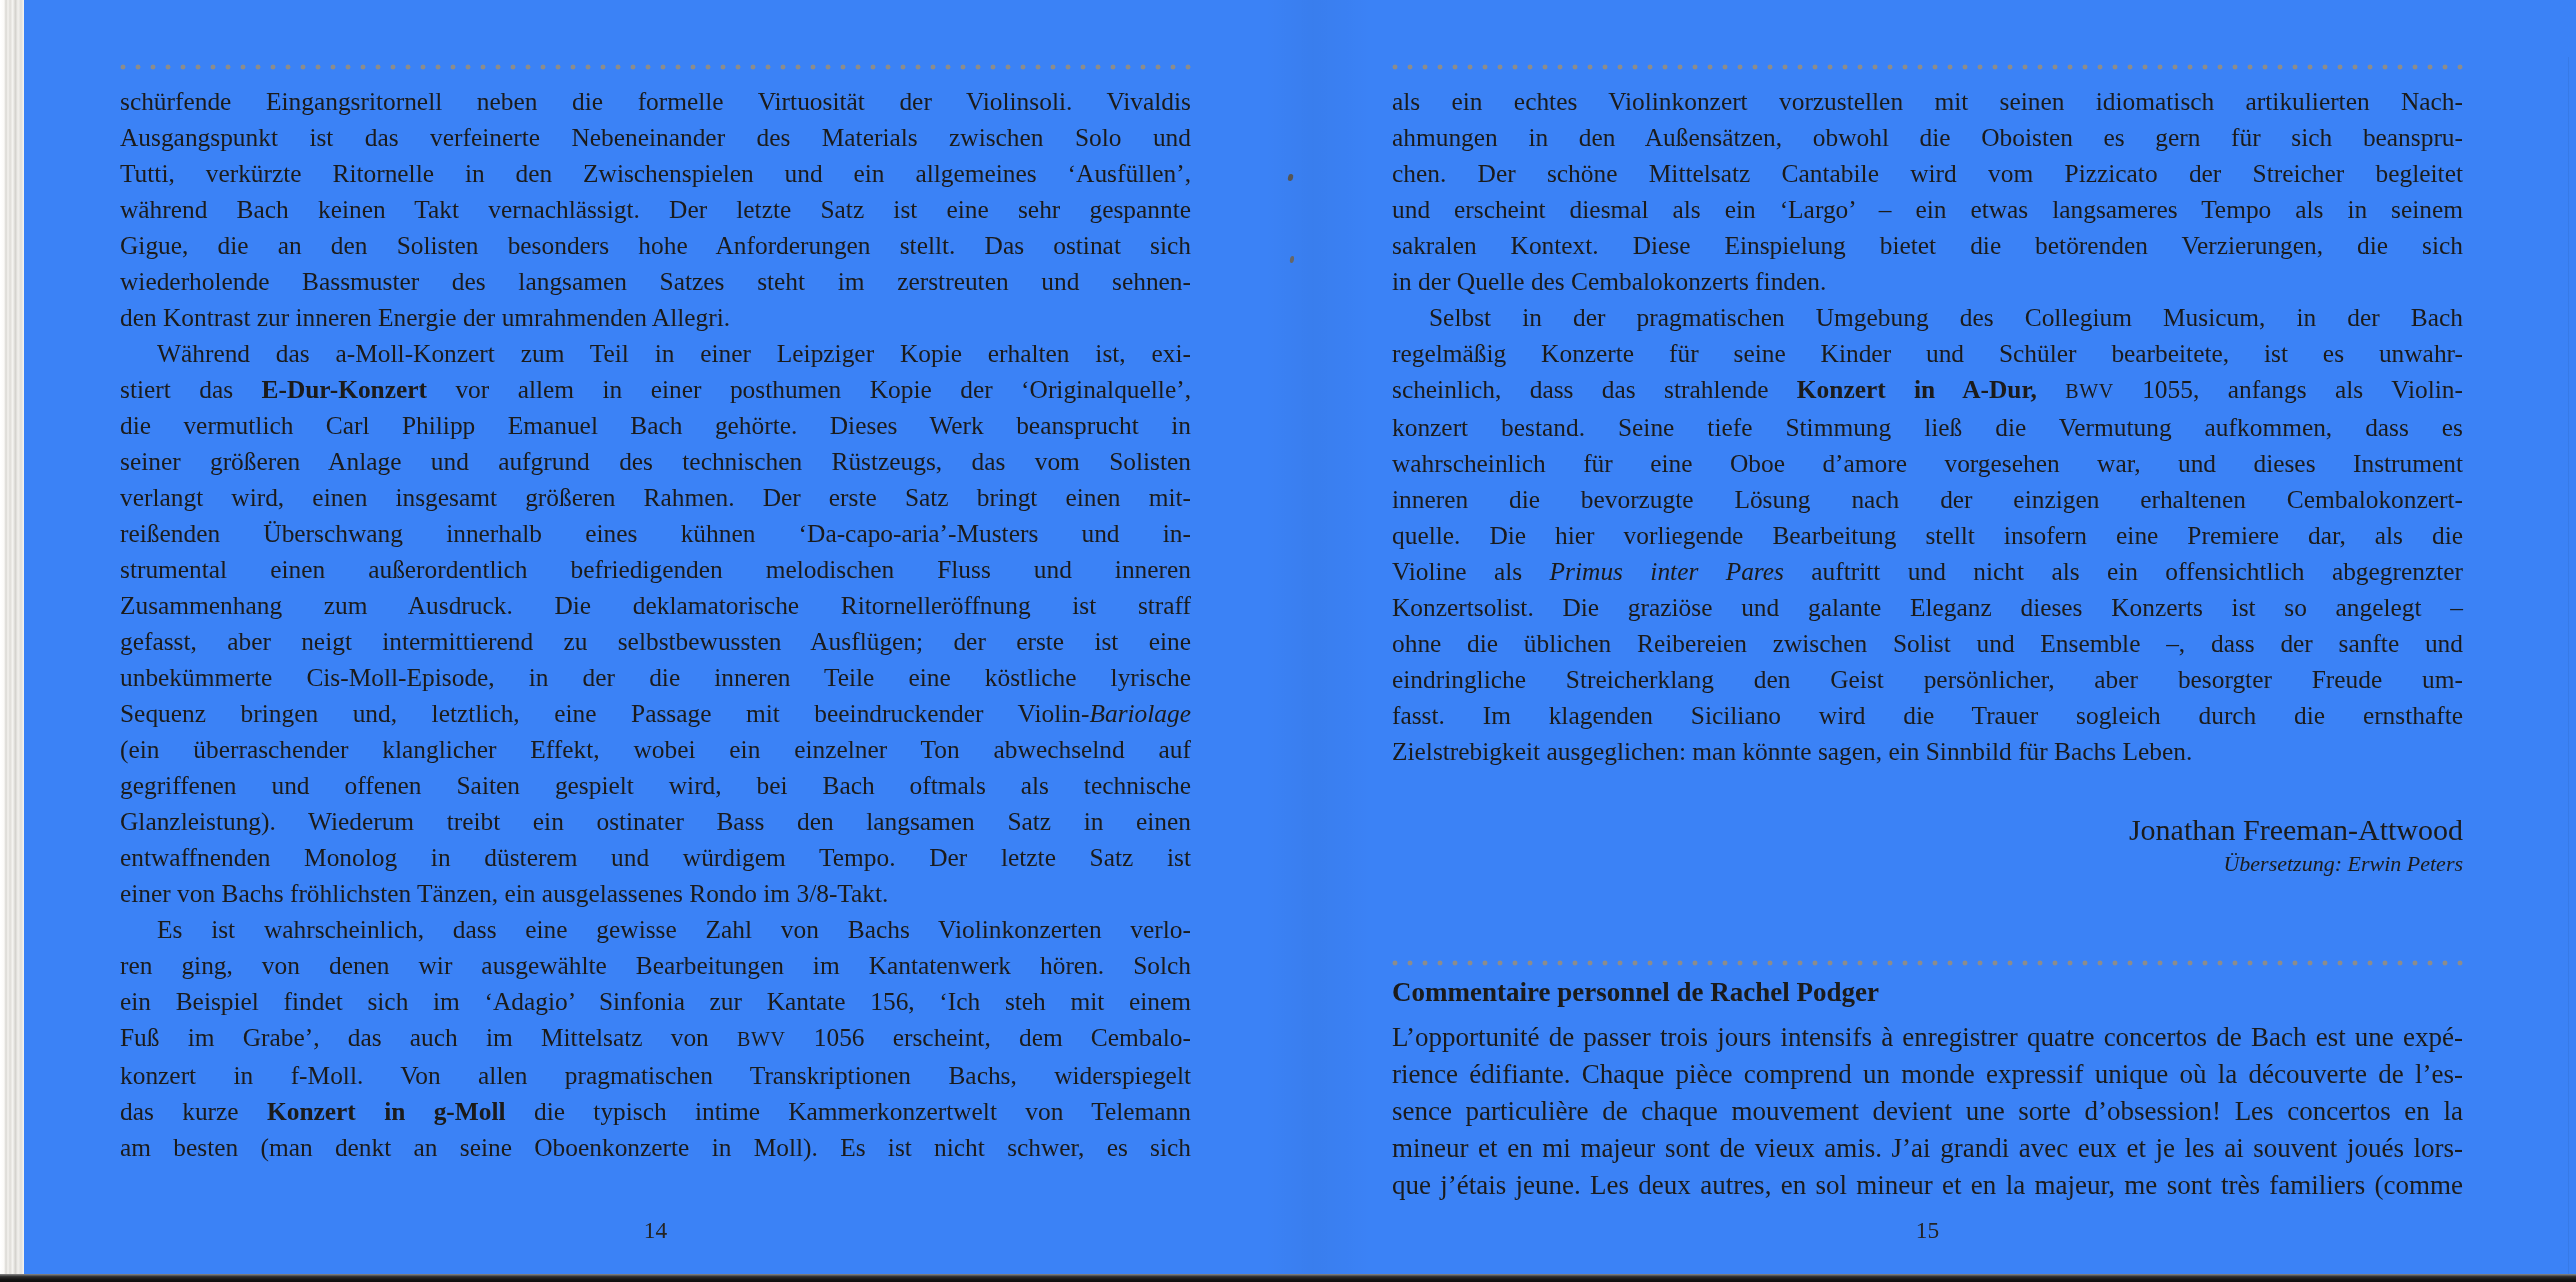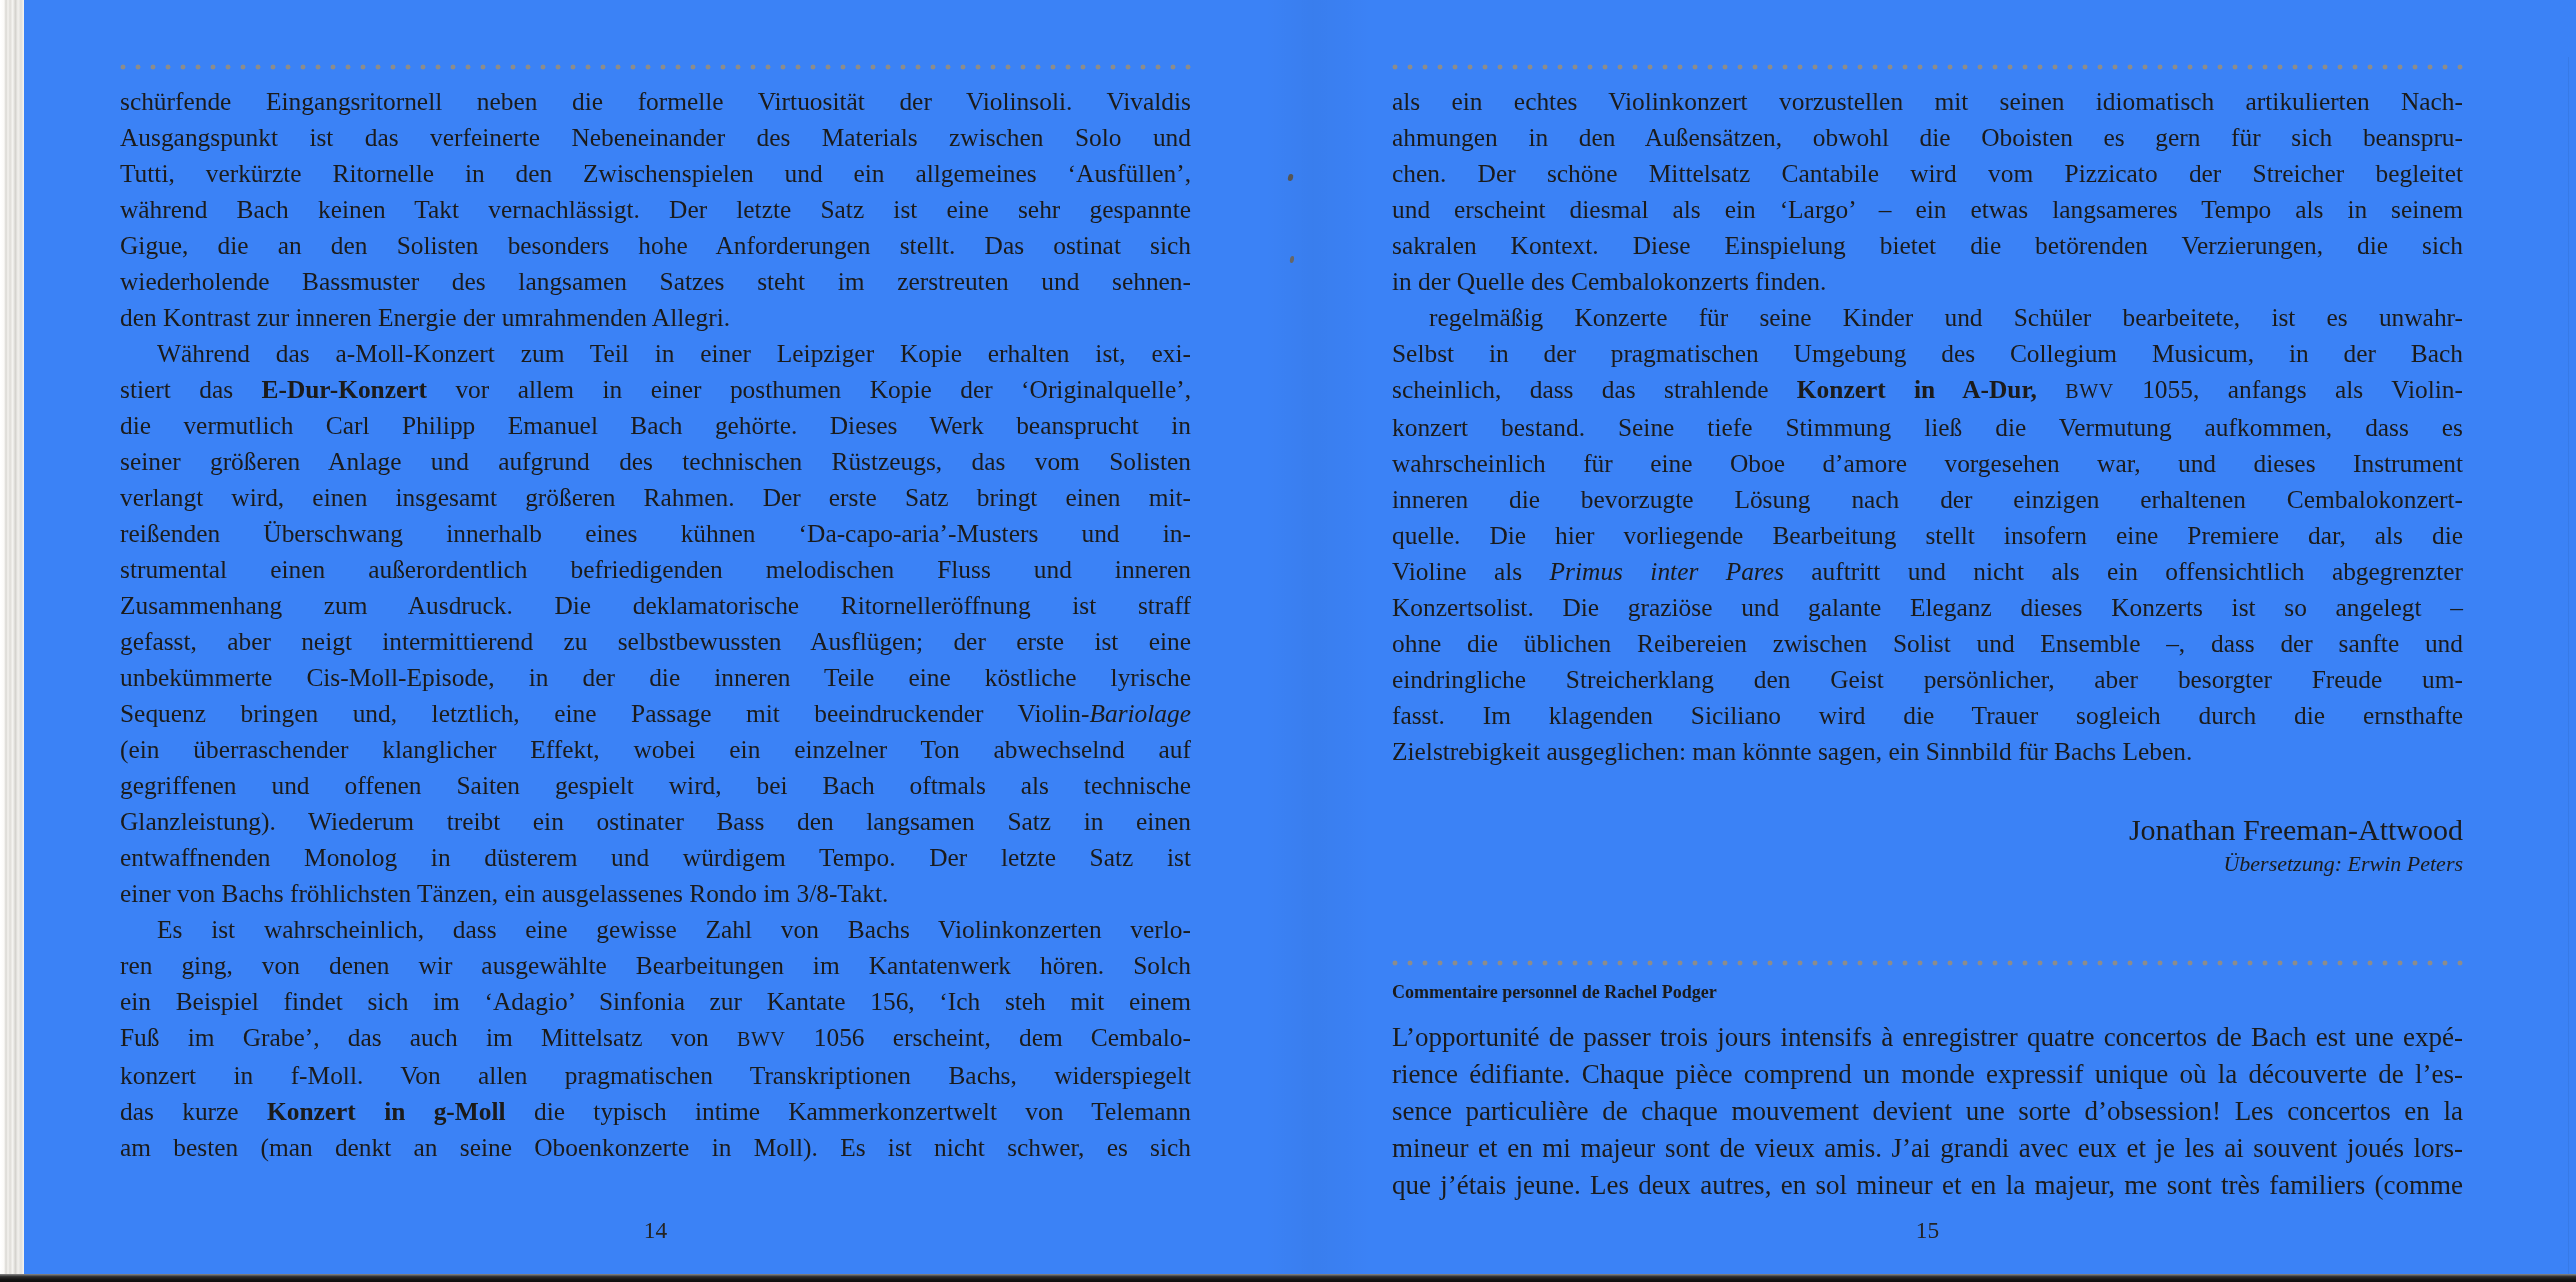--- a/index.html
+++ b/index.html
@@ -39,21 +39,21 @@
   .line{text-align:justify;text-align-last:left;}
   .line.j{text-align-last:justify;}
   .para.indent .line:first-child{text-indent:37px;}
   .b{font-weight:bold;}
   .i{font-style:italic;}
   .sc{font-size:0.79em;letter-spacing:0.03em;}
   .signature{margin-top:43px;text-align:right;}
   .sig-name{font-size:30px;line-height:36px;}
   .sig-credit{font-size:22px;line-height:32px;font-style:italic;}
   .dots-mid{margin-top:80px;}
-  .commentary-heading{margin:9.4px 0 0 0;font-size:18px;line-height:35px;font-weight:bold;}
+  .commentary-heading{margin:9.4px 0 0 0;font-size:27px;line-height:35px;font-weight:bold;}
   .french{margin-top:9.4px;font-size:27px;line-height:37px;}
   .page-num{position:absolute;top:1217px;left:0;width:100%;text-align:center;font-size:23.4px;color:#242424;}
   .speck{position:absolute;background:#555;border-radius:60% 40% 55% 45%;}
   #speck1{left:1288px;top:174px;width:4.7px;height:7.4px;transform:rotate(12deg);}
   #speck2{left:1290px;top:256px;width:4px;height:6.7px;transform:rotate(8deg);background:#666;}
 </style>
 </head>
 <body>
 
 <div class="scan">
@@ -109,22 +109,22 @@
     <div class="body-text">
         <div class="para">
           <div class="line j"><span>als ein echtes Violinkonzert vorzustellen mit seinen idiomatisch artikulierten Nach-</span></div>
           <div class="line j"><span>ahmungen in den Außensätzen, obwohl die Oboisten es gern für sich beanspru-</span></div>
           <div class="line j"><span>chen. Der schöne Mittelsatz Cantabile wird vom Pizzicato der Streicher begleitet</span></div>
           <div class="line j"><span>und erscheint diesmal als ein ‘Largo’ – ein etwas langsameres Tempo als in seinem</span></div>
           <div class="line j"><span>sakralen Kontext. Diese Einspielung bietet die betörenden Verzierungen, die sich</span></div>
           <div class="line"><span>in der Quelle des Cembalokonzerts finden.</span></div>
         </div>
         <div class="para indent">
+          <div class="line j"><span>Selbst in der pragmatischen Umgebung des Collegium Musicum, in der Bach</span></div>
           <div class="line j"><span>regelmäßig Konzerte für seine Kinder und Schüler bearbeitete, ist es unwahr-</span></div>
-          <div class="line j"><span>Selbst in der pragmatischen Umgebung des Collegium Musicum, in der Bach</span></div>
           <div class="line j"><span>scheinlich, dass das strahlende </span><span class="b">Konzert in A-Dur,</span><span> </span><span class="sc">BWV</span><span> 1055, anfangs als Violin-</span></div>
           <div class="line j"><span>konzert bestand. Seine tiefe Stimmung ließ die Vermutung aufkommen, dass es</span></div>
           <div class="line j"><span>wahrscheinlich für eine Oboe d’amore vorgesehen war, und dieses Instrument</span></div>
           <div class="line j"><span>inneren die bevorzugte Lösung nach der einzigen erhaltenen Cembalokonzert-</span></div>
           <div class="line j"><span>quelle. Die hier vorliegende Bearbeitung stellt insofern eine Premiere dar, als die</span></div>
           <div class="line j"><span>Violine als </span><span class="i">Primus inter Pares</span><span> auftritt und nicht als ein offensichtlich abgegrenzter</span></div>
           <div class="line j"><span>Konzertsolist. Die graziöse und galante Eleganz dieses Konzerts ist so angelegt –</span></div>
           <div class="line j"><span>ohne die üblichen Reibereien zwischen Solist und Ensemble –, dass der sanfte und</span></div>
           <div class="line j"><span>eindringliche Streicherklang den Geist persönlicher, aber besorgter Freude um-</span></div>
           <div class="line j"><span>fasst. Im klagenden Siciliano wird die Trauer sogleich durch die ernsthafte</span></div>

